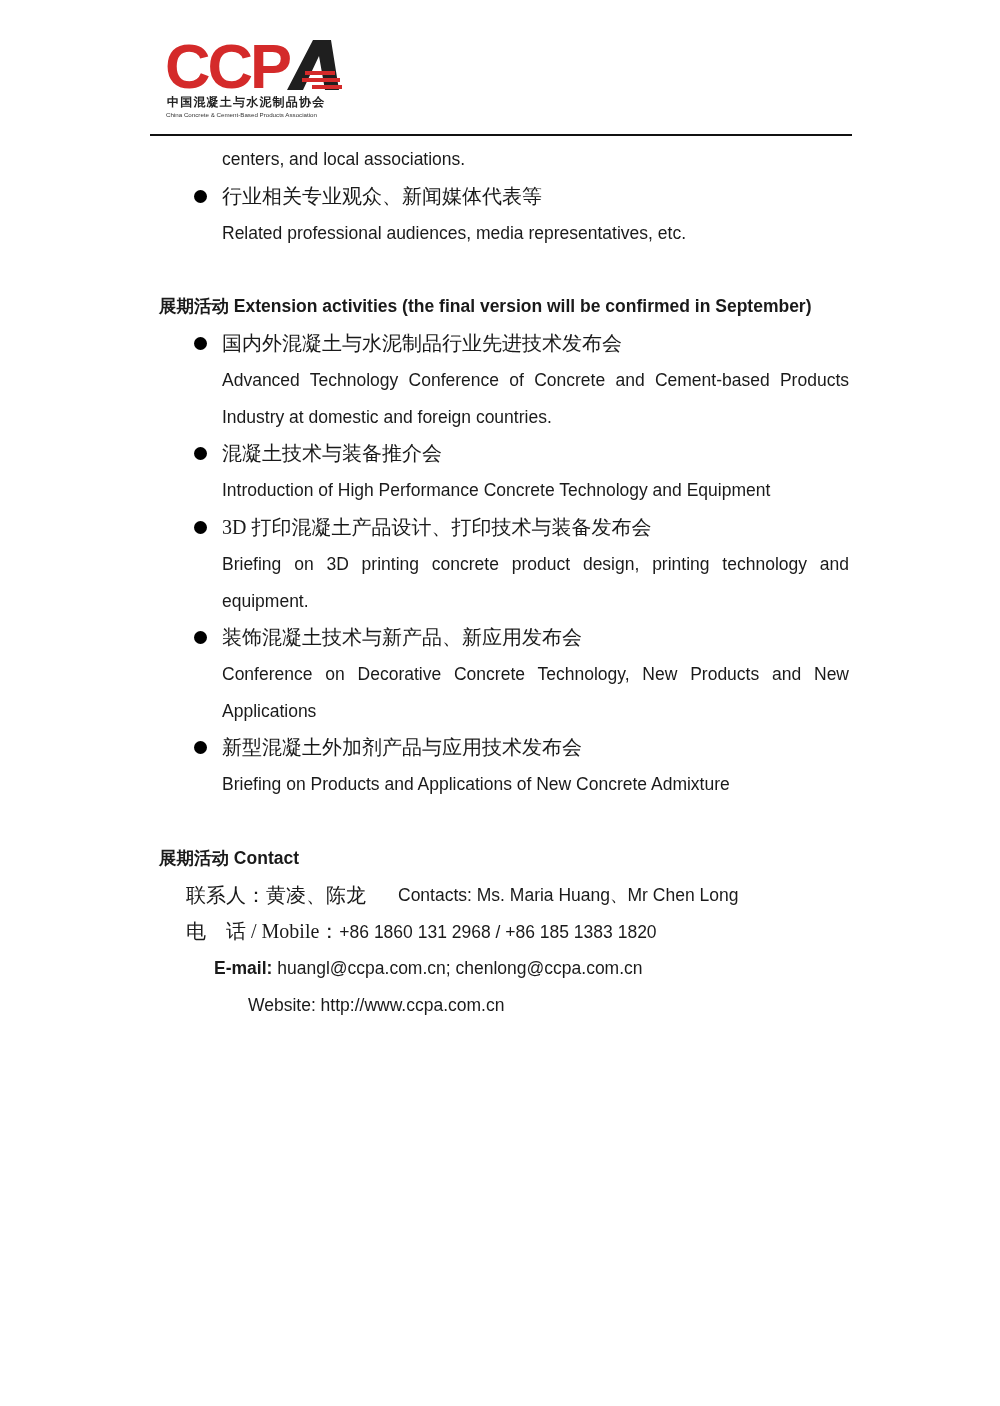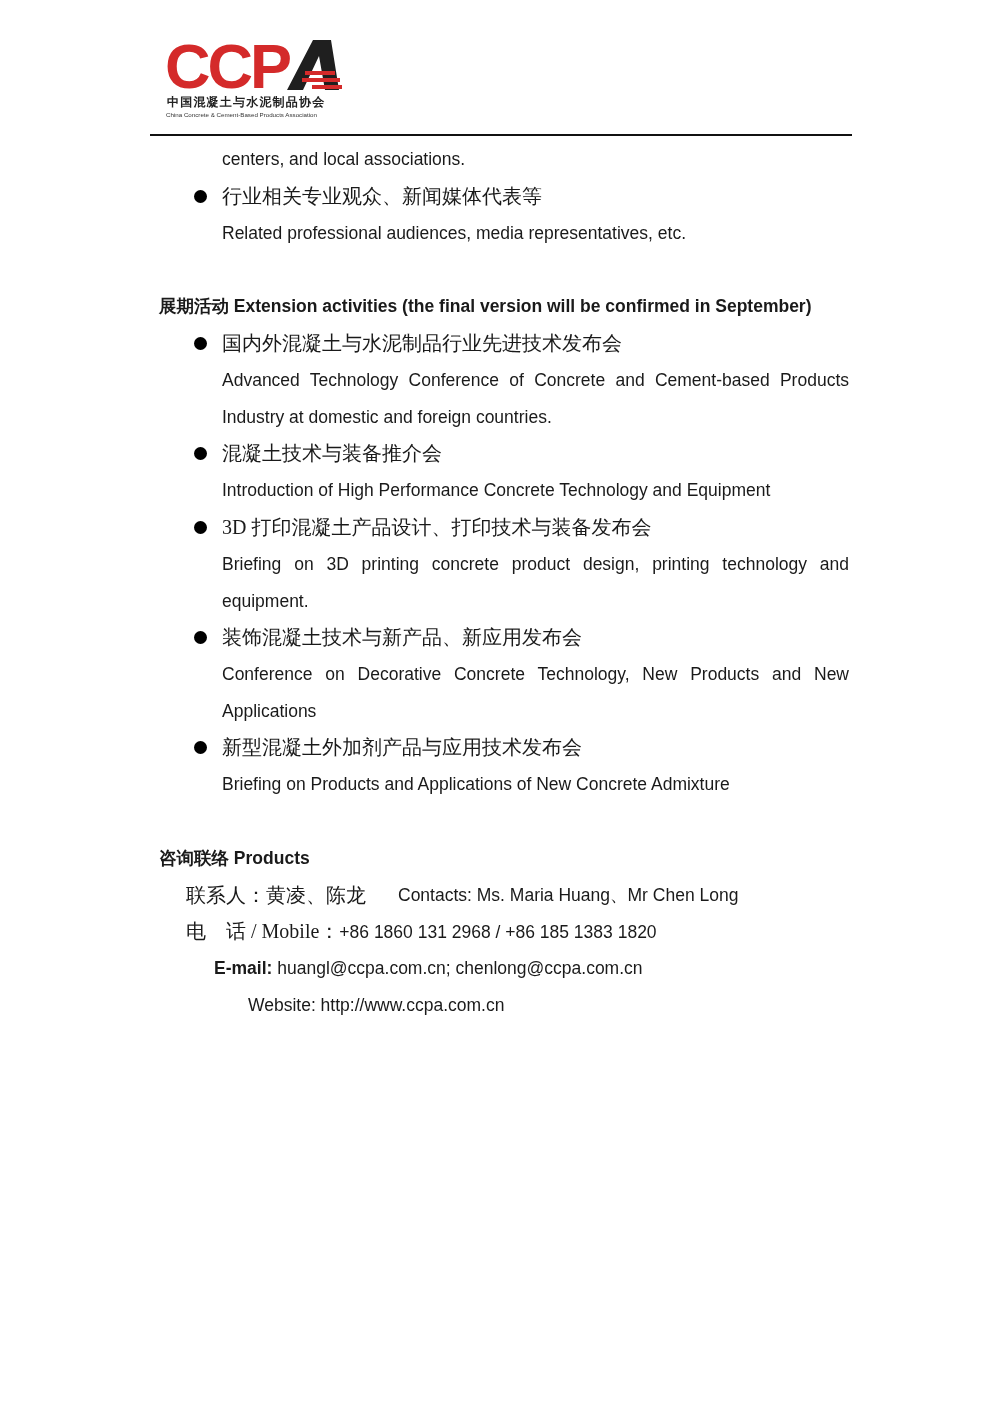--- a/index.html
+++ b/index.html
@@ -71,21 +71,21 @@
 
 <div class="bullet-dot" style="top:631px"></div>
 <div class="line ind cn" style="top:626px">装饰混凝土技术与新产品、新应用发布会</div>
 <div class="line ind justify" style="top:663px">Conference on Decorative Concrete Technology, New Products and New</div>
 <div class="line ind" style="top:700px">Applications</div>
 
 <div class="bullet-dot" style="top:741px"></div>
 <div class="line ind cn" style="top:736px">新型混凝土外加剂产品与应用技术发布会</div>
 <div class="line ind" style="top:773px">Briefing on Products and Applications of New Concrete Admixture</div>
 
-<div class="line heading" style="top:847px">咨询联络 Products</div>
+<div class="line heading" style="top:847px">展期活动 Contact</div>
 <div class="line contact cn" style="top:884px">联系人：黄凌、陈龙</div>
 <div class="line" style="top:884px; left:398px">Contacts: Ms. Maria Huang、Mr Chen Long</div>
 <div class="line contact" style="top:920px">
   <span class="cn">电　话 / Mobile：</span><span>+86 1860 131 2968 / +86 185 1383 1820</span>
 </div>
 <div class="line contact" style="top:957px">
   <span class="bold">E-mail:</span>
   <span>huangl@ccpa.com.cn; chenlong@ccpa.com.cn</span>
 </div>
 <div class="line" style="top:994px; left:248px">Website: http://www.ccpa.com.cn</div>

